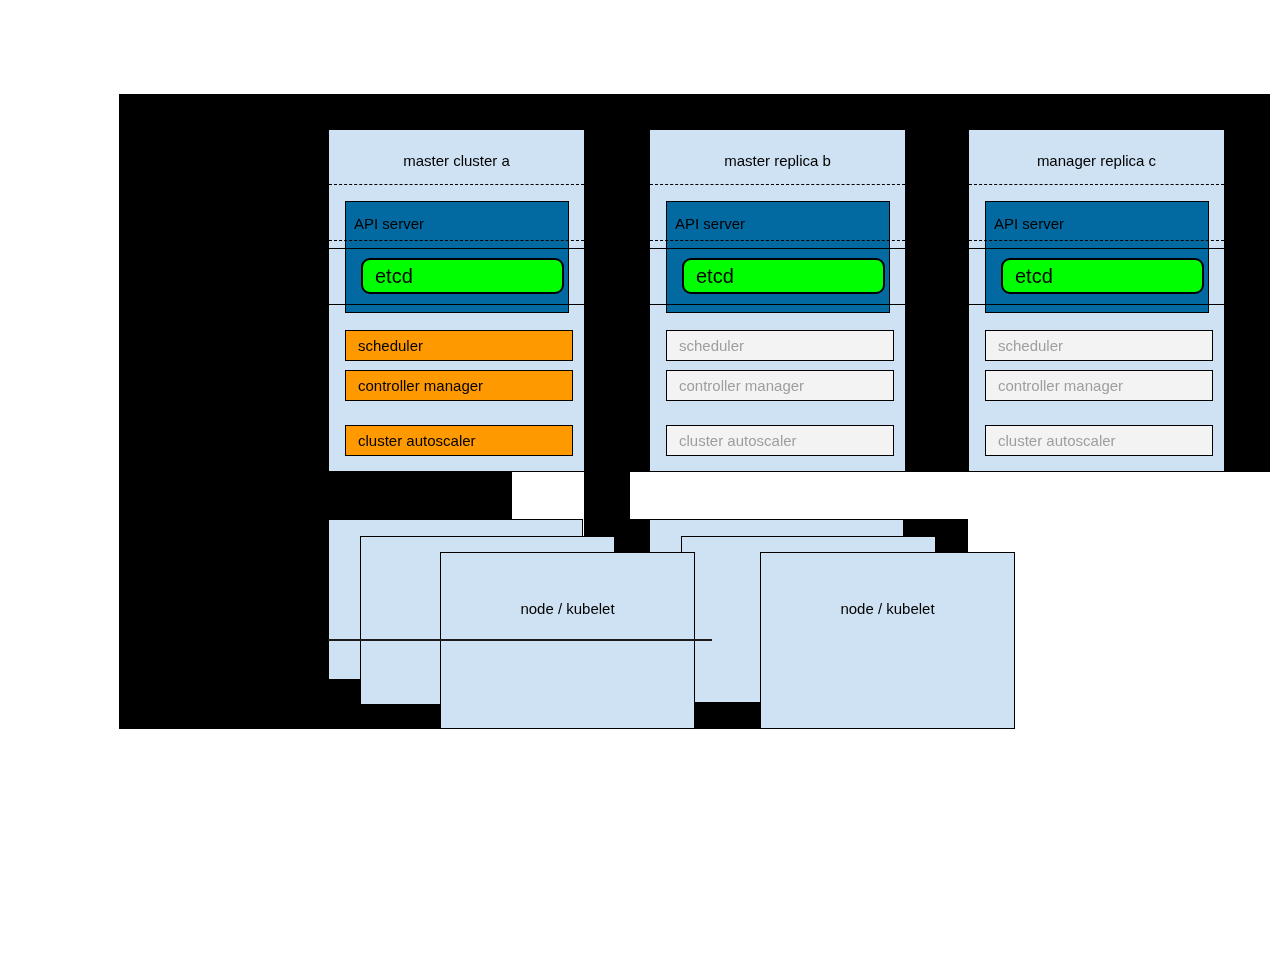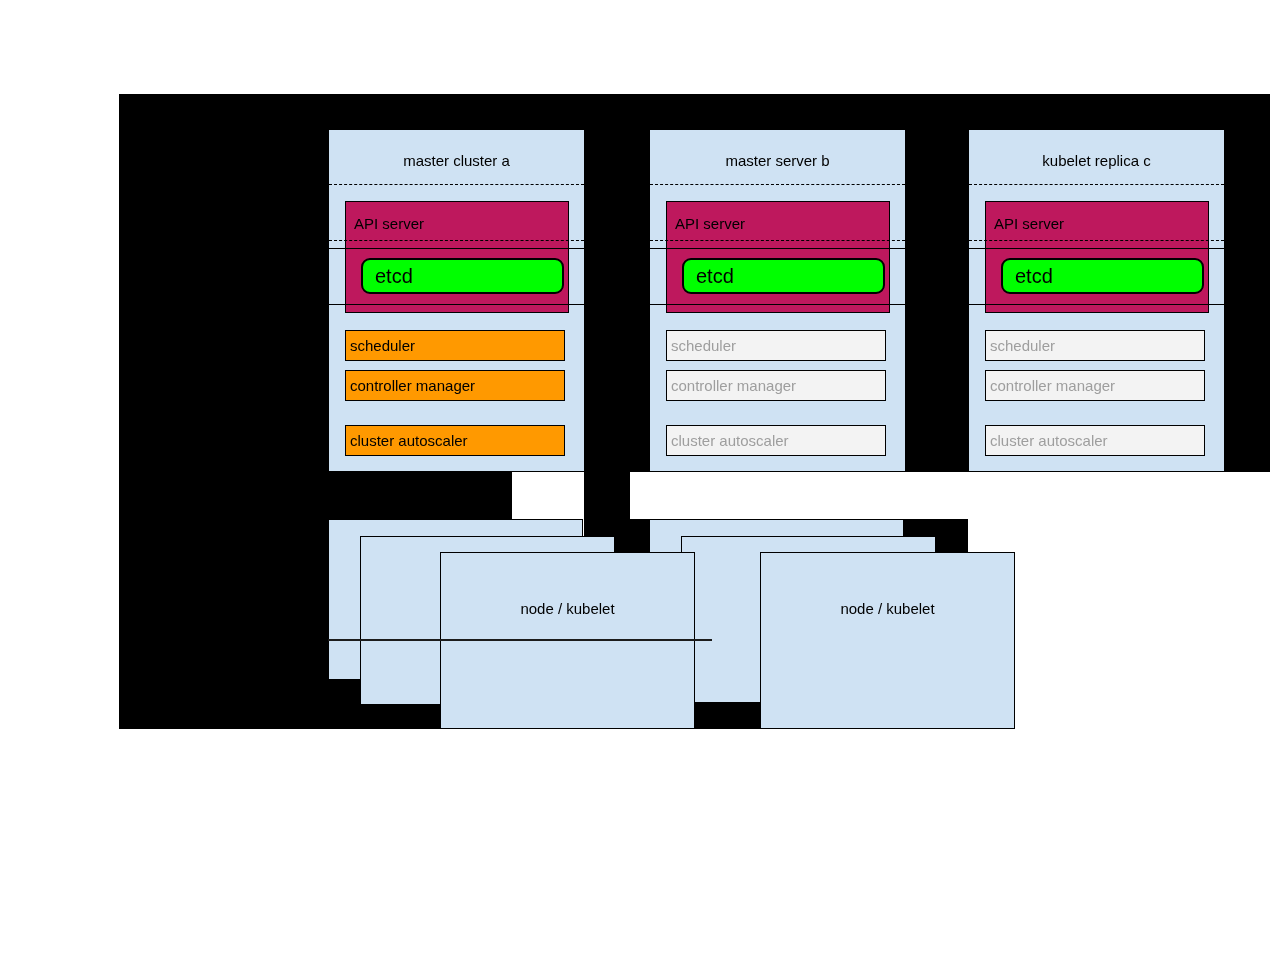--- a/index.html
+++ b/index.html
@@ -9,27 +9,27 @@
   .black-rect{position:absolute;background:#000;z-index:0;}
 
   
   .replica{position:absolute;top:129px;width:255px;height:341px;background:#cfe2f3;
            border:1px solid #000;z-index:2;}
   .replica .title{position:absolute;top:23px;left:0;width:100%;text-align:center;
                   font-size:15px;line-height:16px;}
   .hline{position:absolute;left:0;right:0;height:0;border-top:1px solid #000;z-index:5;}
   .hline.dashed{border-top:1px dashed #000;}
   .api-box{position:absolute;left:16px;top:71px;width:222px;height:110px;
-           background:#be185d;border:1px solid #000;z-index:3;}
+           background:#0369a1;border:1px solid #000;z-index:3;}
   .api-label{position:absolute;left:8px;top:13px;font-size:15px;line-height:18px;}
   .etcd-box{position:absolute;left:32px;top:128px;width:187px;height:32px;background:#00ff00;
             border:2px solid #000;border-radius:9px;z-index:6;
             display:flex;align-items:center;padding-left:12px;font-size:20px;}
   .comp{position:absolute;left:16px;width:214px;height:29px;border:1px solid #000;
-        display:flex;align-items:center;padding-left:4px;font-size:15px;z-index:3;}
+        display:flex;align-items:center;padding-left:12px;font-size:15px;z-index:3;}
   .comp.r1{top:200px;} .comp.r2{top:240px;} .comp.r3{top:295px;}
   .comp.active{background:#ff9900;color:#000;}
   .comp.standby{background:#f3f3f3;color:#9e9e9e;}
 
   
   .node-box{position:absolute;width:253px;background:#cfe2f3;border:1px solid #000;}
   .node-box.back{z-index:1;}
   .node-box.mid{z-index:2;}
   .node-box.front{z-index:3;margin-left:48px;}
   .node-label{position:absolute;top:48px;left:0;width:100%;text-align:center;
@@ -56,36 +56,36 @@
     <div class="hline dashed" style="top:110px;"></div>
     <div class="hline" style="top:118px;"></div>
     <div class="etcd-box">etcd</div>
     <div class="hline" style="top:174px;"></div>
     <div class="comp r1 active">scheduler</div>
     <div class="comp r2 active">controller manager</div>
     <div class="comp r3 active">cluster autoscaler</div>
   </div>
 
   <div class="replica" style="left:649px;">
-    <div class="title">master server b</div>
+    <div class="title">master replica b</div>
     <div class="hline dashed" style="top:54px;"></div>
     <div class="api-box">
       <div class="api-label">API server</div>
     </div>
     <div class="hline dashed" style="top:110px;"></div>
     <div class="hline" style="top:118px;"></div>
     <div class="etcd-box">etcd</div>
     <div class="hline" style="top:174px;"></div>
     <div class="comp r1 standby">scheduler</div>
     <div class="comp r2 standby">controller manager</div>
     <div class="comp r3 standby">cluster autoscaler</div>
   </div>
 
   <div class="replica" style="left:968px;">
-    <div class="title">kubelet replica c</div>
+    <div class="title">manager replica c</div>
     <div class="hline dashed" style="top:54px;"></div>
     <div class="api-box">
       <div class="api-label">API server</div>
     </div>
     <div class="hline dashed" style="top:110px;"></div>
     <div class="hline" style="top:118px;"></div>
     <div class="etcd-box">etcd</div>
     <div class="hline" style="top:174px;"></div>
     <div class="comp r1 standby">scheduler</div>
     <div class="comp r2 standby">controller manager</div>

